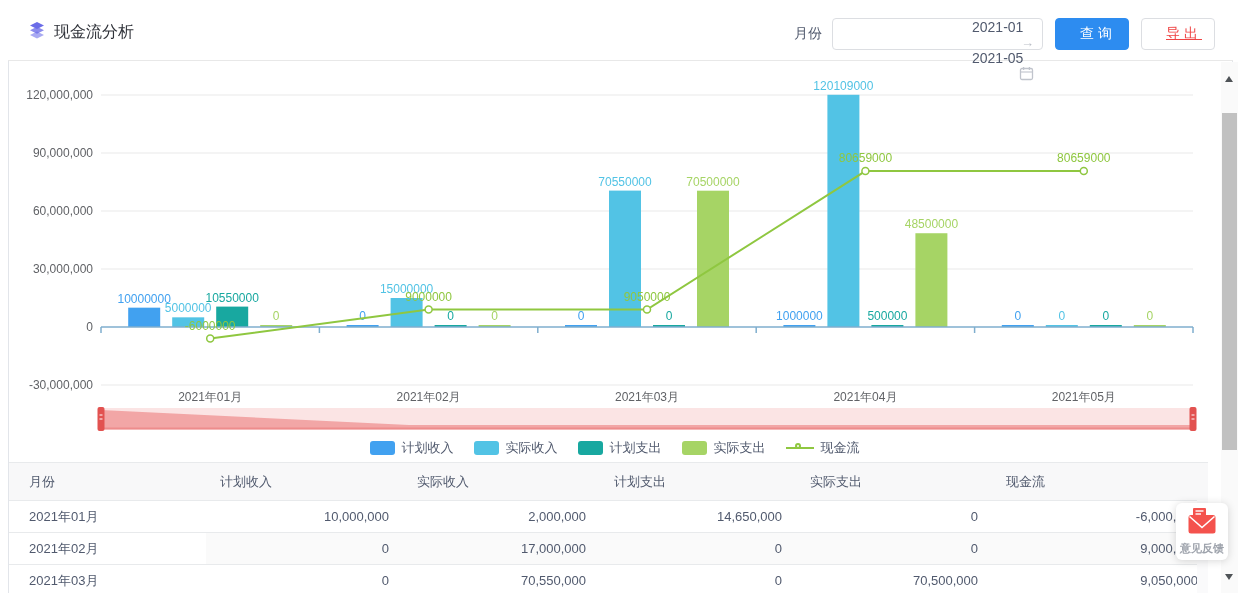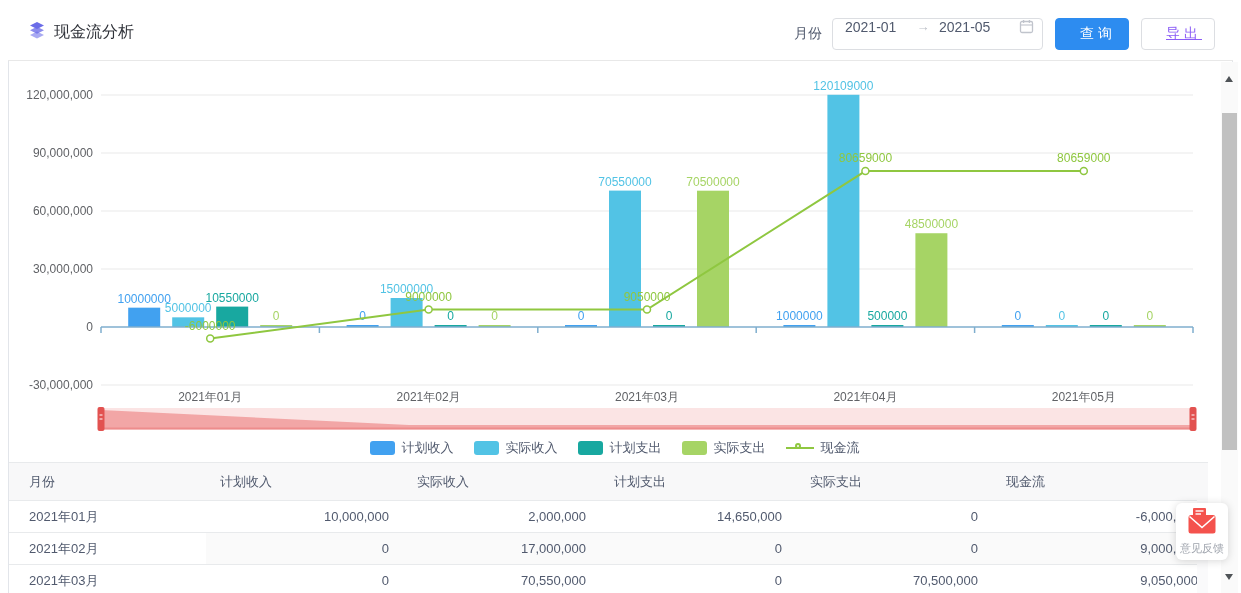--- a/index.html
+++ b/index.html
@@ -8,31 +8,31 @@
   .card { position:absolute; left:8px; top:8px; width:1225px; height:600px;
     background:#fff; border:1px solid #E2E5EA; border-radius:2px; }
   
   .topbar { position:absolute; left:8px; top:8px; width:1225px; height:53px;
     border-bottom:1px solid #E8E8E8; background:#fff; z-index:3; }
   .title-wrap { position:absolute; left:20px; top:13px; display:flex; align-items:center; gap:8px; }
   .page-title { font-size:16px; color:#30333A; }
   .toolbar { position:absolute; right:18px; top:10px; height:32px; display:flex; align-items:center; gap:12px; }
   .month-label { font-size:14px; color:#515A6E; margin-right:-2px; }
   .date-range { width:211px; height:32px; border:1px solid #DCDEE2; border-radius:4px;
-    display:flex; align-items:flex-start; padding:0 8px 0 12px; font-size:14px; color:#515A6E; background:#fff; }
+    display:flex; align-items:flex-end; padding:0 8px 0 12px; font-size:14px; color:#515A6E; background:#fff;flex-direction:column; }
   .date-range .sep { color:#BBBFC7; flex:1; text-align:center; font-size:13px; }
   .date-val { width:62px; }
   .dept-input { width:239px; height:32px; border:1px solid #DCDEE2; border-radius:4px;
     padding:0 12px; font-size:14px; color:#515A6E; outline:none;
     font-family:"Liberation Sans","DejaVu Sans",sans-serif; }
   .dept-input::placeholder { color:#C0C4CC; }
   .btn { height:32px; border-radius:4px; font-size:14px; letter-spacing:4px;
     padding:0 12px 0 24px; cursor:pointer; border:1px solid transparent; }
   .btn-primary { background:#2D8CF0; border-color:#2D8CF0; color:#fff; }
-  .btn-default { background:#fff; border-color:#DCDEE2; color:#8b5cf6;text-decoration:underline; }
+  .btn-default { background:#fff; border-color:#DCDEE2; color:#ef4444;text-decoration:underline; }
   
   #chart-svg { position:absolute; left:9px; top:62px; z-index:1; }
   #chart-svg text { font-family:"Liberation Sans","DejaVu Sans",sans-serif; }
   .legend { position:absolute; left:8px; top:437px; width:1213px; height:22px; z-index:1;
     display:flex; align-items:center; justify-content:center; gap:20px; }
   .legend-item { display:flex; align-items:center; gap:7px; cursor:pointer; }
   .legend-swatch { width:25px; height:14px; border-radius:3px; display:inline-block; }
   .legend-line { position:relative; width:28px; height:14px; display:inline-block; }
   .legend-line .ln { position:absolute; left:0; top:6px; width:28px; height:2px; }
   .legend-line .dot { position:absolute; left:9px; top:2px; width:6px; height:6px;
@@ -51,21 +51,21 @@
   tbody tr:nth-child(even) td:first-child { background:#fff; }
   td.month, th.month { padding-left:20px; }
   .tbl-scroll-track { position:absolute; left:1197px; top:500px; width:11px; height:93px;
     background:#FAFAFB; z-index:3; }
   .tbl-scroll-thumb { position:absolute; left:0px; top:3px; width:10px; height:40px;
     background:#C9CACD; border-radius:5px; }
   
   .feedback { position:absolute; left:1176px; top:503px; width:52px; height:57px; z-index:8;
     background:#fff; border-radius:6px; box-shadow:0 1px 8px rgba(0,0,0,.16);
     display:flex; flex-direction:column; align-items:center; justify-content:center; cursor:pointer; }
-  .feedback-label { font-size:11px; color:#9EA3AC; margin-top:2px; }
+  .feedback-label { font-size:11px; color:#9EA3AC; margin-top:2px;font-weight:bold; }
   
   .scrollbar { position:absolute; left:1221px; top:62px; width:17px; height:531px;
     background:#FAFAFA; z-index:5; }
   .sb-thumb { position:absolute; left:1px; top:51px; width:15px; height:337px; background:#C1C1C1; }
   .sb-arrow { position:absolute; left:4px; width:0; height:0; cursor:pointer; }
   .sb-up { top:14px; border-left:4.5px solid transparent; border-right:4.5px solid transparent;
     border-bottom:6px solid #4F5357; }
   .sb-down { top:512px; border-left:4.5px solid transparent; border-right:4.5px solid transparent;
     border-top:6px solid #4F5357; }
 </style>

